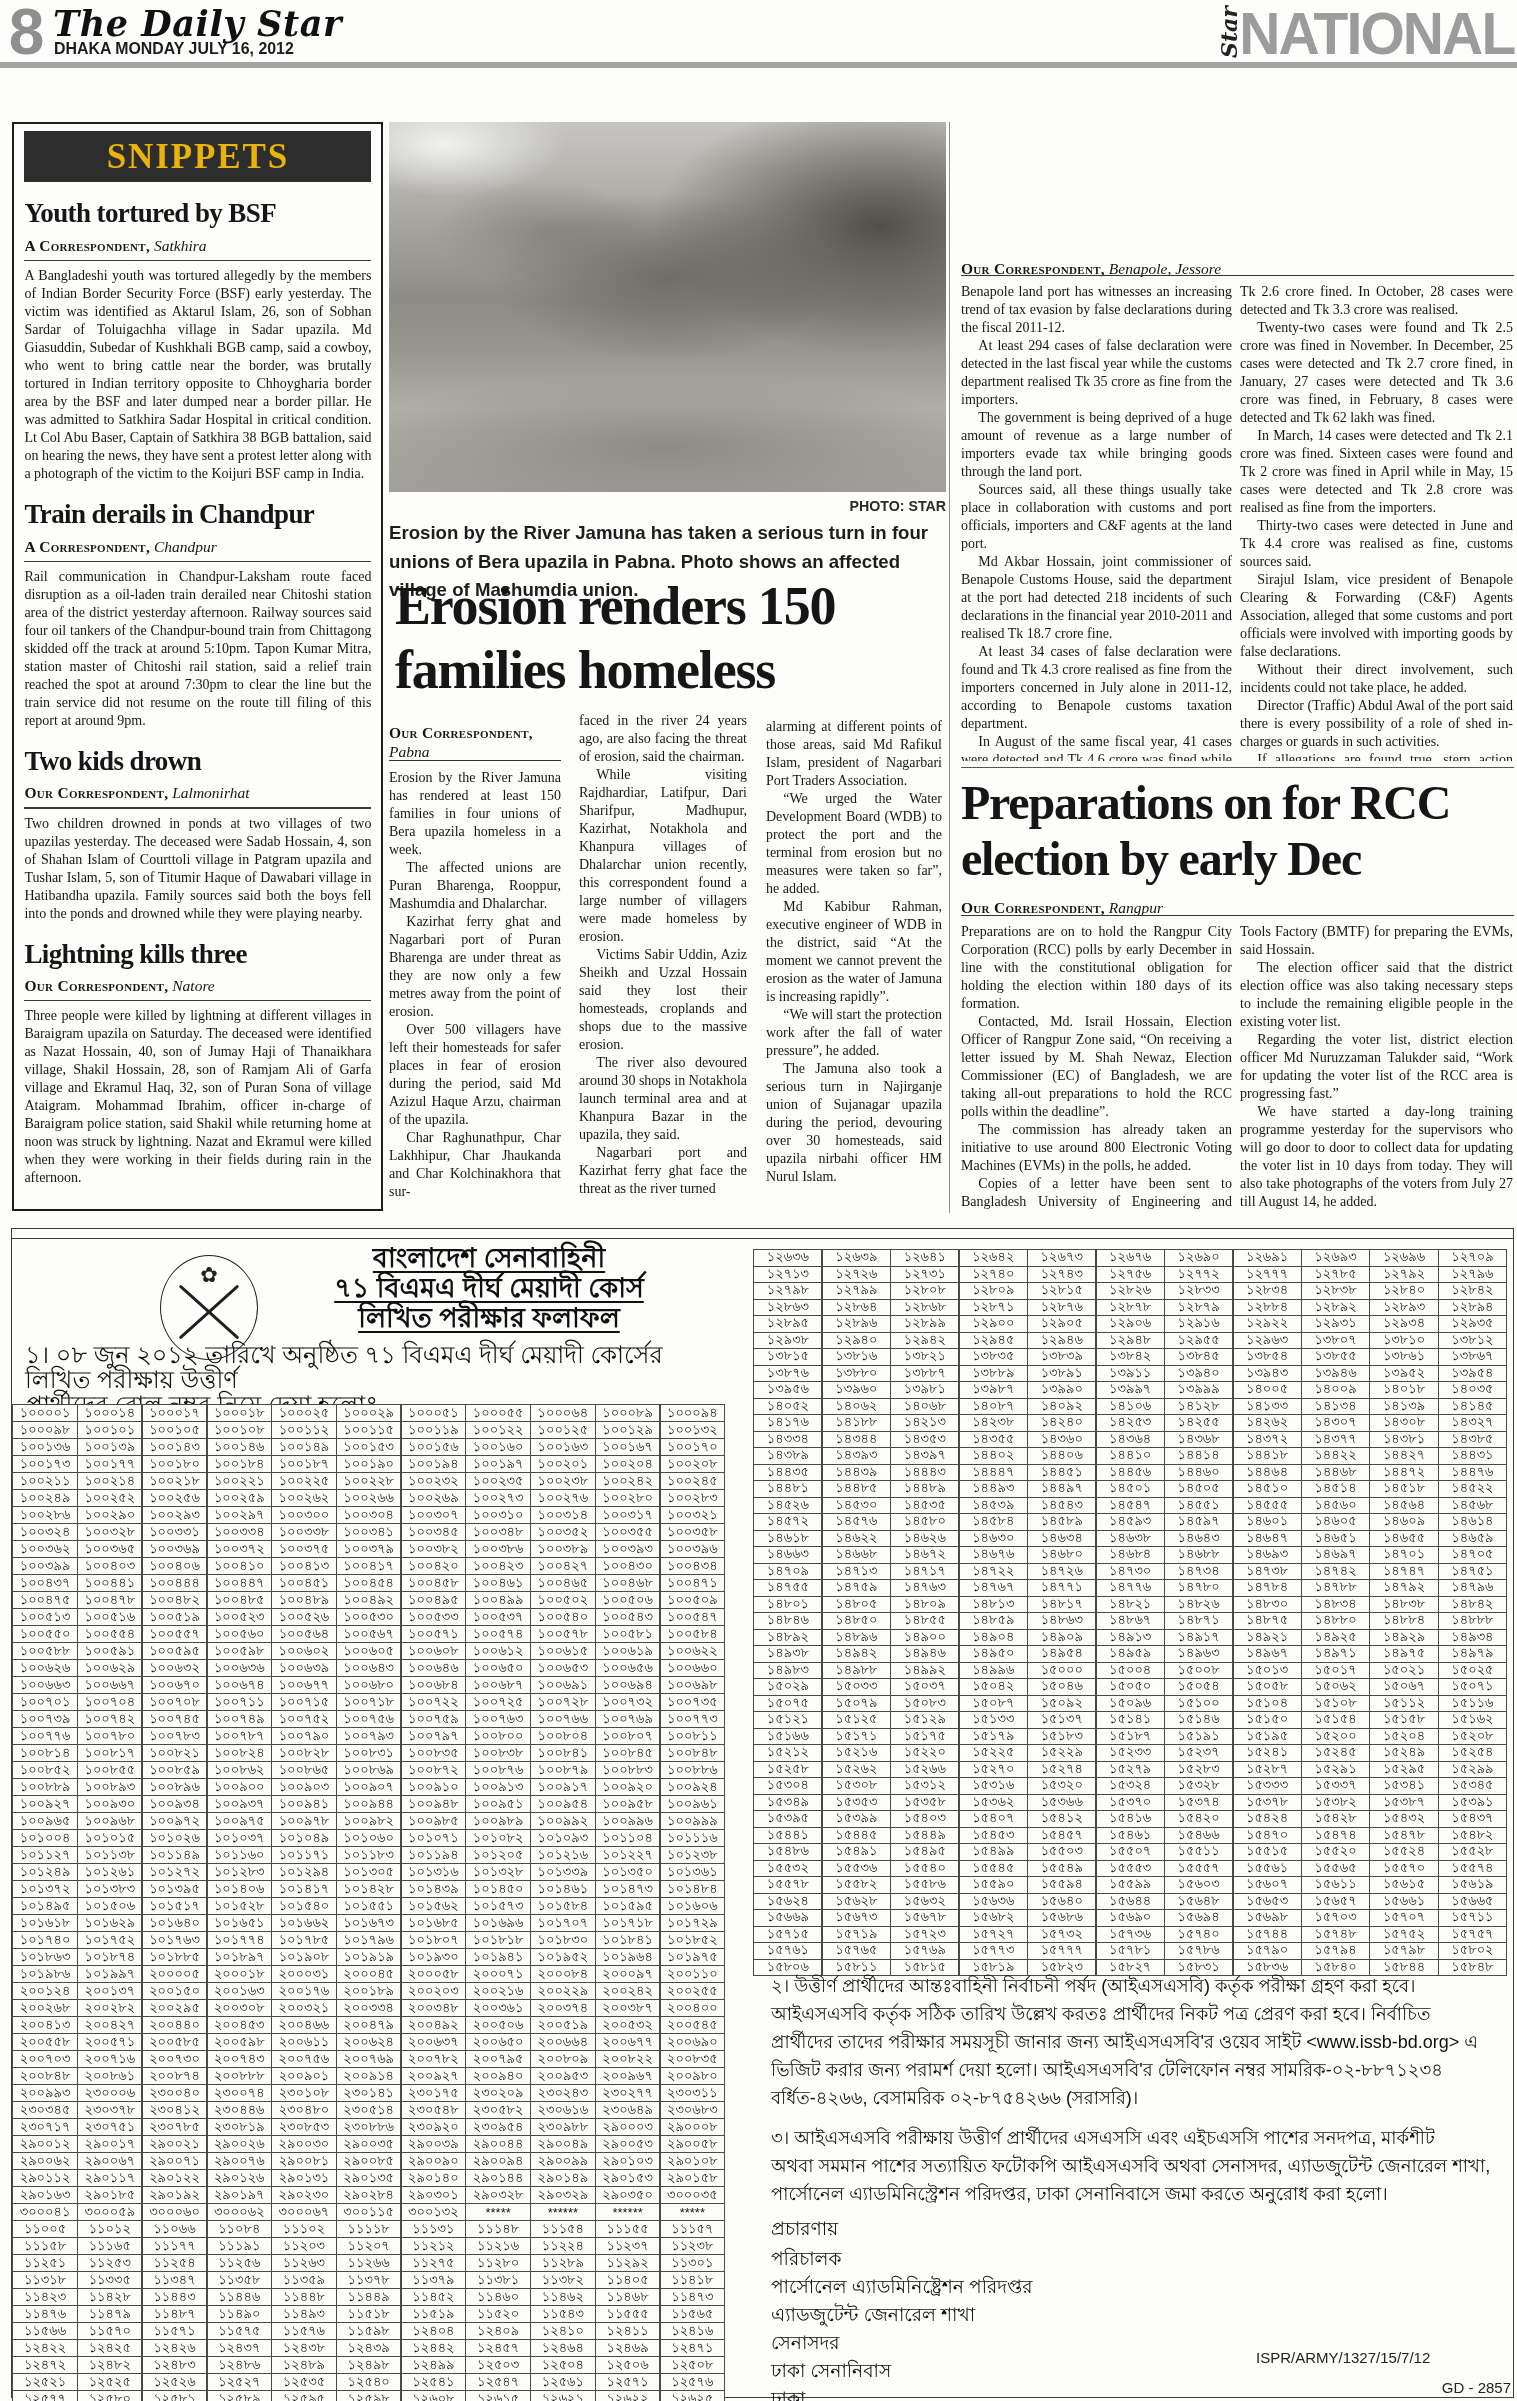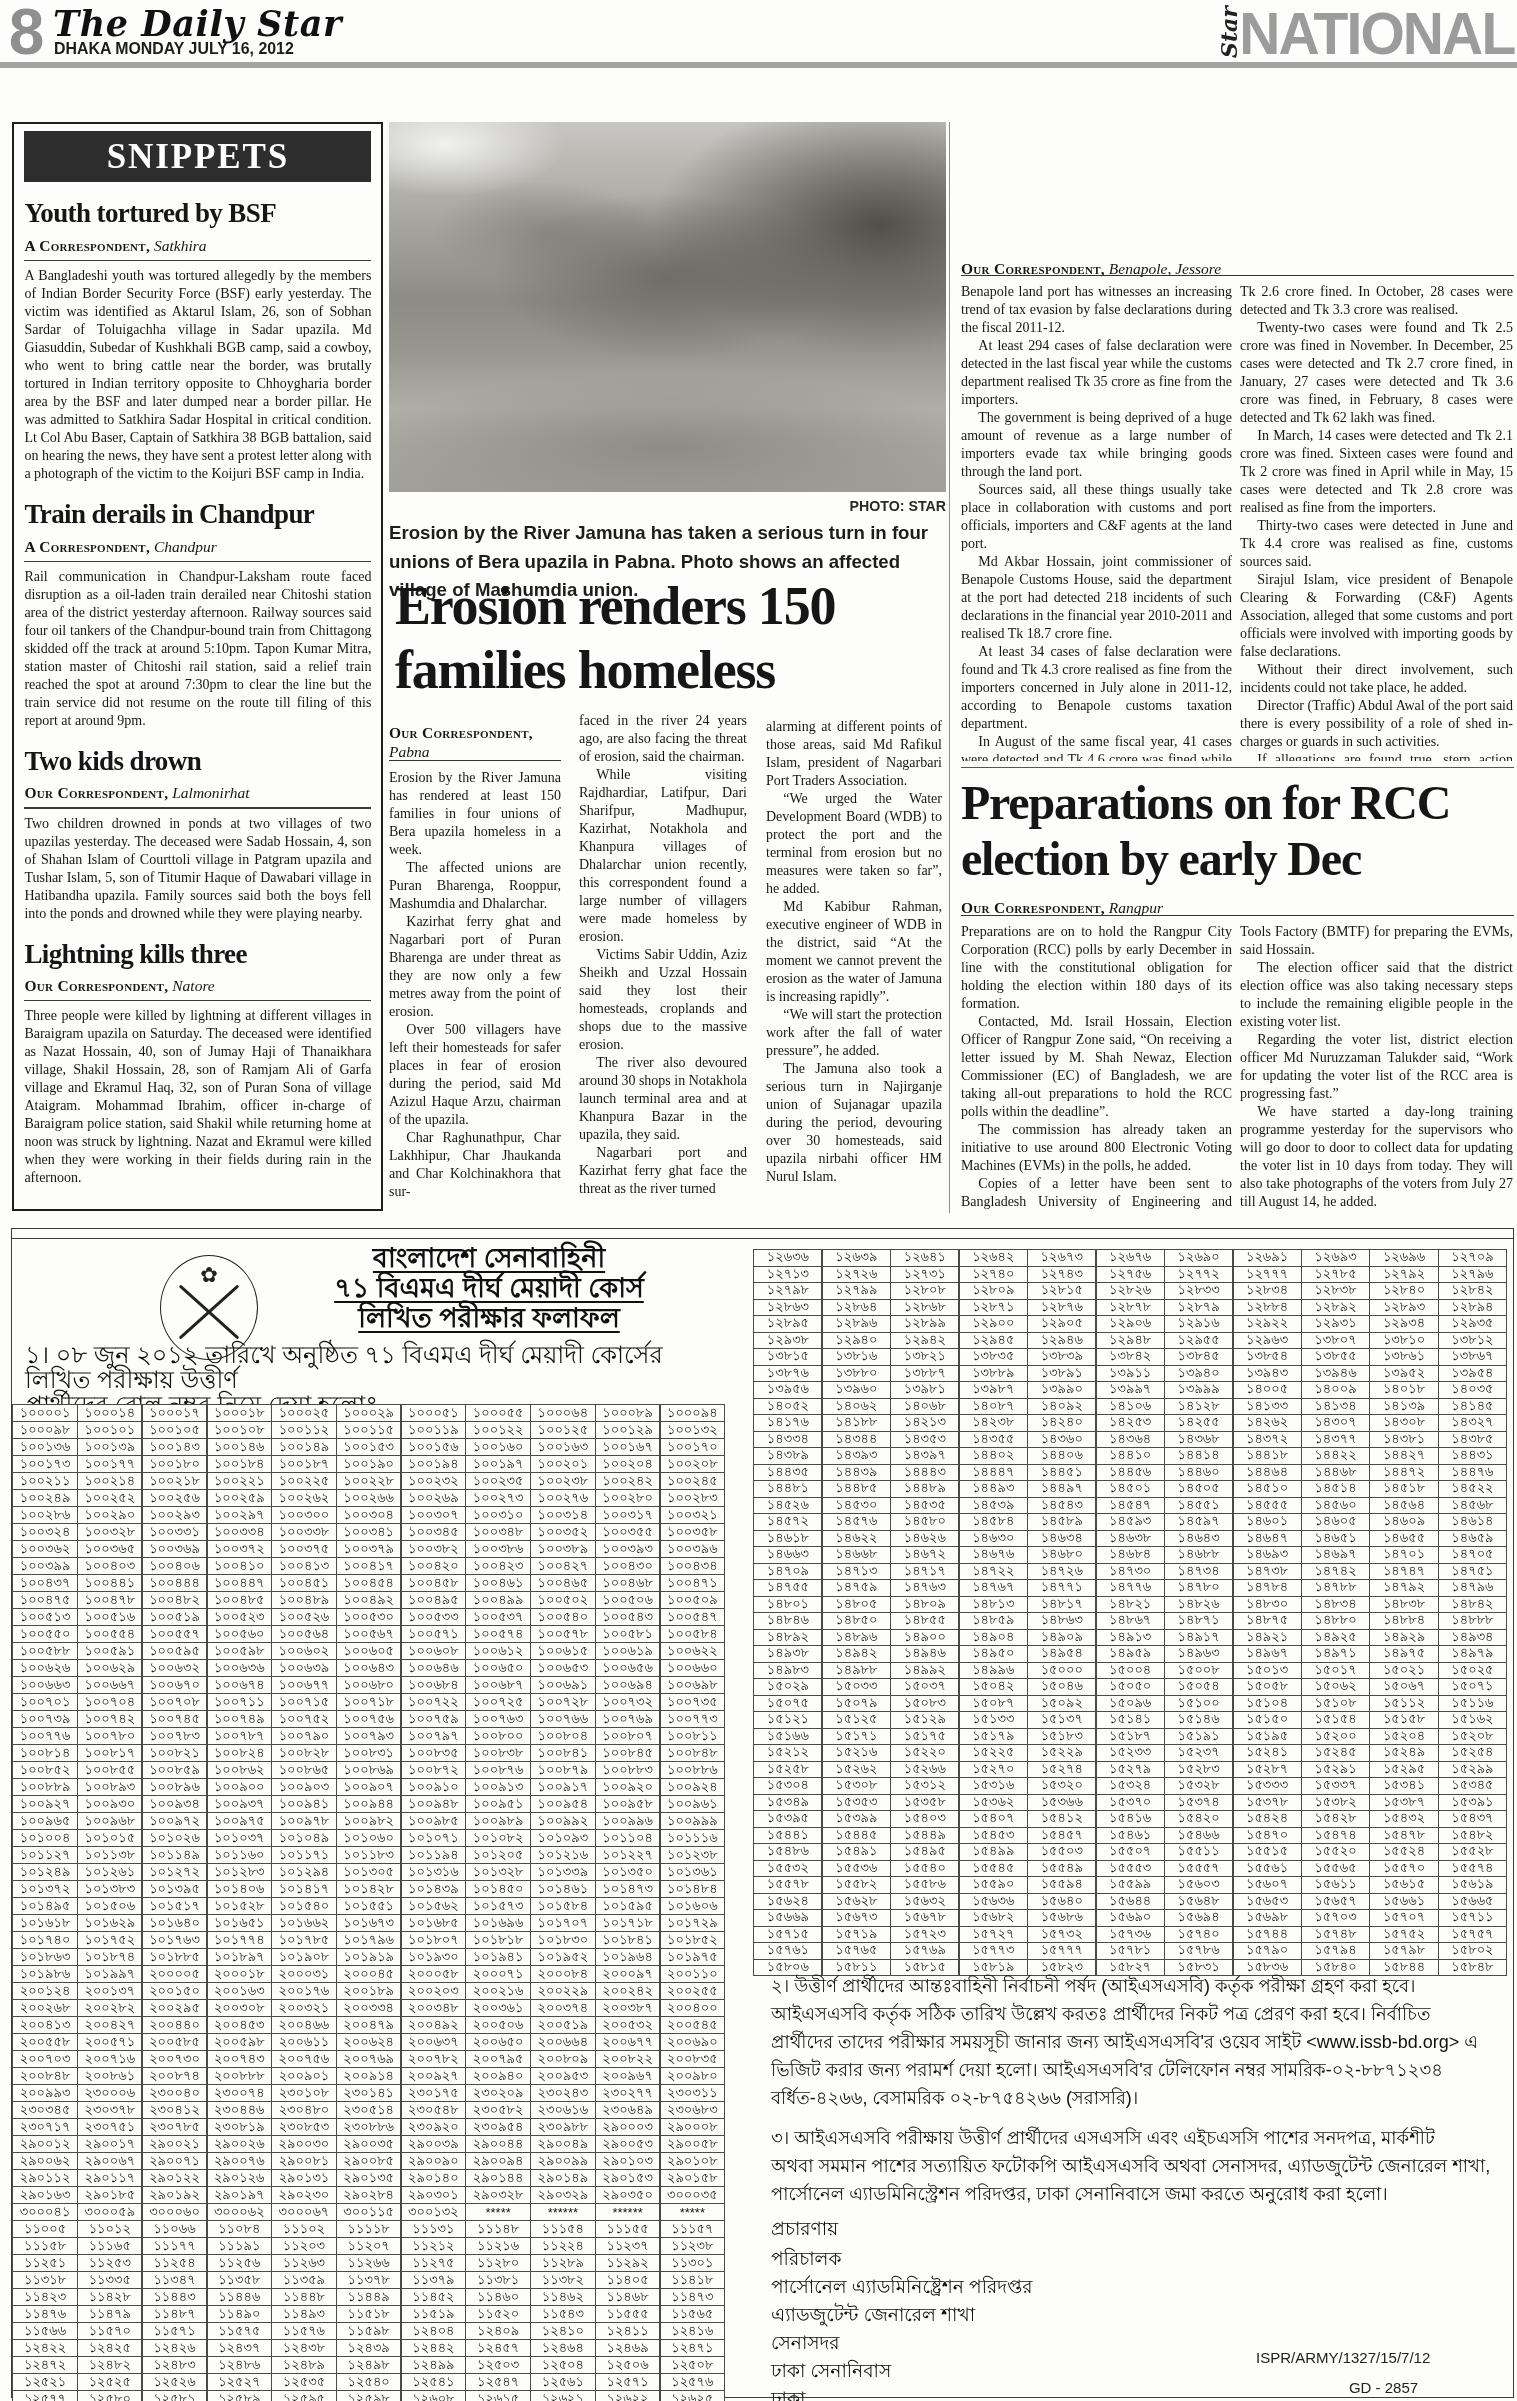--- a/index.html
+++ b/index.html
@@ -9,21 +9,21 @@
   
   #page-num{left:8.7px;top:-5px;font:bold 64px "Liberation Sans",sans-serif;color:#8f8f8f;}
   #masthead{left:53px;top:2.5px;font:bold 35px "DejaVu Serif",serif;font-style:italic;letter-spacing:0.6px;color:#111;}
   #dateline{left:54px;top:38px;font:bold 17.3px "Liberation Sans",sans-serif;letter-spacing:0;transform:scaleX(.92);transform-origin:left;color:#1c1c1c;}
   #brand{right:3.7px;top:-2.5px;display:flex;align-items:flex-start;}
   #star-script{font:bold italic 22px "DejaVu Serif",serif;transform:rotate(-90deg) translateY(16px);transform-origin:center;margin-top:21px;color:#222;}
   #section-title{font:bold 57px "Liberation Sans",sans-serif;letter-spacing:-1.9px;color:#9c9c9c;transform:scaleY(1.05);transform-origin:top;}
   #top-rule{left:0;top:62px;width:1518px;height:5.6px;background:#a3a3a3;}
   
   #snippets-box{left:12.4px;top:122px;width:371px;height:1089px;border:2.5px solid #1e1e1e;background:#fdfdfb;box-sizing:border-box;padding:7.4px 10px 0 10px;}
-  #snippets-bar{height:51px;background:#2d2d2d;color:#ffffff;display:flex;align-items:center;justify-content:center;
+  #snippets-bar{height:51px;background:#2d2d2d;color:#eab308;display:flex;align-items:center;justify-content:center;
                 font:bold 35px "Liberation Serif",serif;letter-spacing:1.9px;}
   .snip h2{margin:16px 0 0 0;font:bold 27px "Liberation Serif",serif;letter-spacing:-0.6px;}
   .byline{margin-top:7.4px;font-size:15.5px;}
   .byline .who{font-variant:small-caps;font-weight:bold;letter-spacing:0.3px;}
   .byline .place{font-style:italic;}
   .byline-rule{height:1.2px;background:#3a3a3a;margin-top:5px;}
   .body-text p{margin:0;text-align:justify;font-size:14px;line-height:18px;}
   .body-text p + p{text-indent:17.3px;}
   .snip .body-text{margin-top:6.2px;}
   
@@ -73,21 +73,21 @@
   .roll-table .cell{border:0.6px solid #4a4a4a;margin:-0.6px 0 0 -0.6px;display:flex;align-items:center;justify-content:center;
                     font-size:13px;color:#141414;overflow:hidden;}
   #roll-table-left{left:13px;top:1405px;width:712px;grid-template-columns:repeat(11,1fr);grid-auto-rows:17px;}
   #roll-table-right{left:754px;top:1250px;width:753px;grid-template-columns:repeat(11,1fr);grid-auto-rows:16.5px;text-align:center;}
   .bn-para{font-family:"Liberation Sans",sans-serif;color:#101010;}
   #notice-item-2{left:771px;top:1972px;width:740px;font-size:18px;line-height:28px;}
   #notice-item-3{left:771px;top:2124px;width:740px;font-size:18px;line-height:28px;}
   #publicity-label{left:771px;top:2215px;font-size:18.6px;}
   #signature-block{left:771px;top:2245px;font-size:18.6px;line-height:28px;}
   #ispr-ref{left:1256px;top:2349px;width:255px;text-align:left;font:15px "Liberation Sans",sans-serif;color:#222;}
-  #gd-ref{left:1256px;top:2379px;width:255px;text-align:center;font:15px "Liberation Sans",sans-serif;color:#222;}
+  #gd-ref{left:1256px;top:2379px;width:255px;text-align:right;font:15px "Liberation Sans",sans-serif;color:#222;}
 </style>
 </head>
 <body>
 
 <div id="page">
 
   <div class="abs" id="page-num">8</div>
   <div class="abs" id="masthead">The Daily Star</div>
   <div class="abs" id="dateline">DHAKA MONDAY JULY 16, 2012</div>
   <div class="abs" id="brand">

